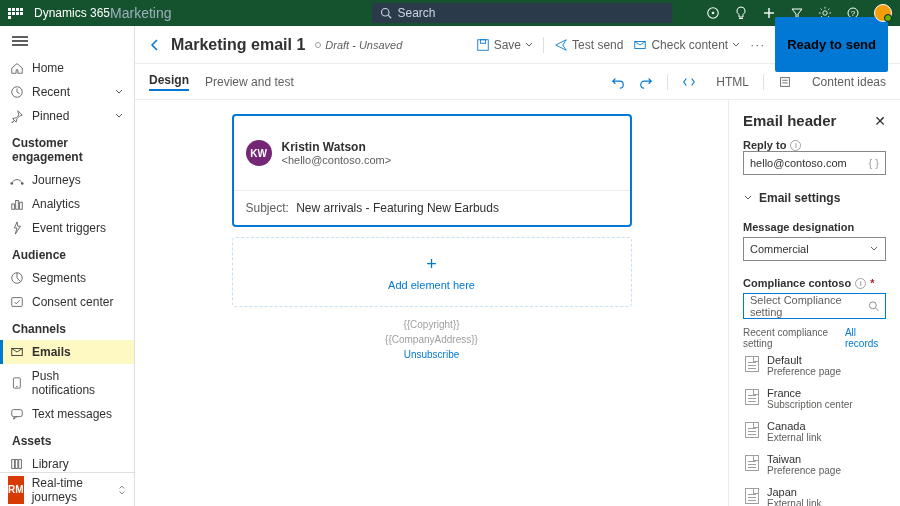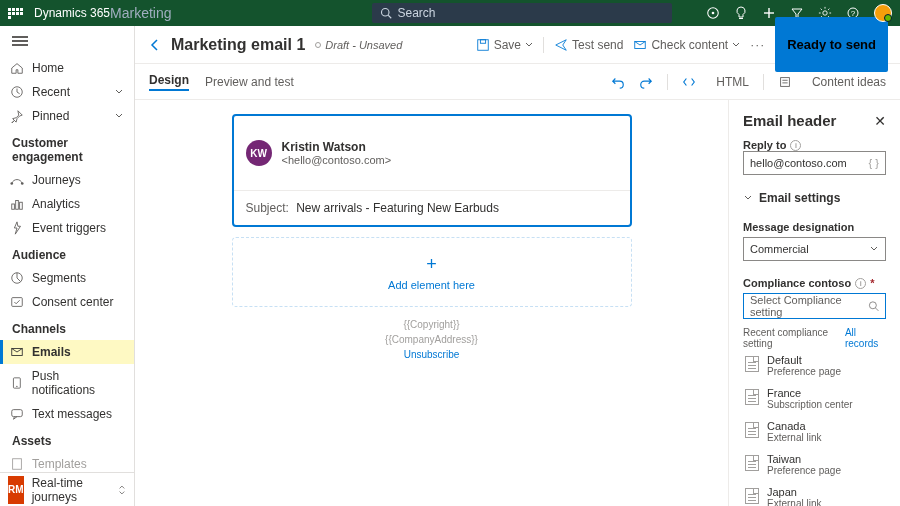--- a/index.html
+++ b/index.html
@@ -241,20 +241,28 @@
       </div>
     <div class="nav-item">
         <svg width="14" height="14" viewBox="0 0 16 16">
           <rect x="2" y="3" width="12" height="8" rx="2" fill="none" stroke="#605e5c"></rect>
           <path d="M5 11l-1 3 4-3" fill="none" stroke="#605e5c"></path>
         </svg>
         <span>Text messages</span>
       </div>
 
     <div class="nav-section">Assets</div>
+    <div class="nav-item">
+        <svg width="14" height="14" viewBox="0 0 16 16">
+          <rect x="2" y="3" width="3" height="10" fill="none" stroke="#605e5c"></rect>
+          <rect x="6" y="3" width="3" height="10" fill="none" stroke="#605e5c"></rect>
+          <rect x="10" y="3" width="3" height="10" fill="none" stroke="#605e5c"></rect>
+        </svg>
+        <span>Library</span>
+      </div>
     <div class="nav-item faded">
         <svg width="14" height="14" viewBox="0 0 16 16">
           <rect x="3" y="2" width="10" height="12" fill="none" stroke="#a19f9d"></rect>
         </svg>
         <span>Templates</span>
       </div>
 
     <div class="area-switch">
       <div class="badge">RM</div>
       <span>Real-time journeys</span>

